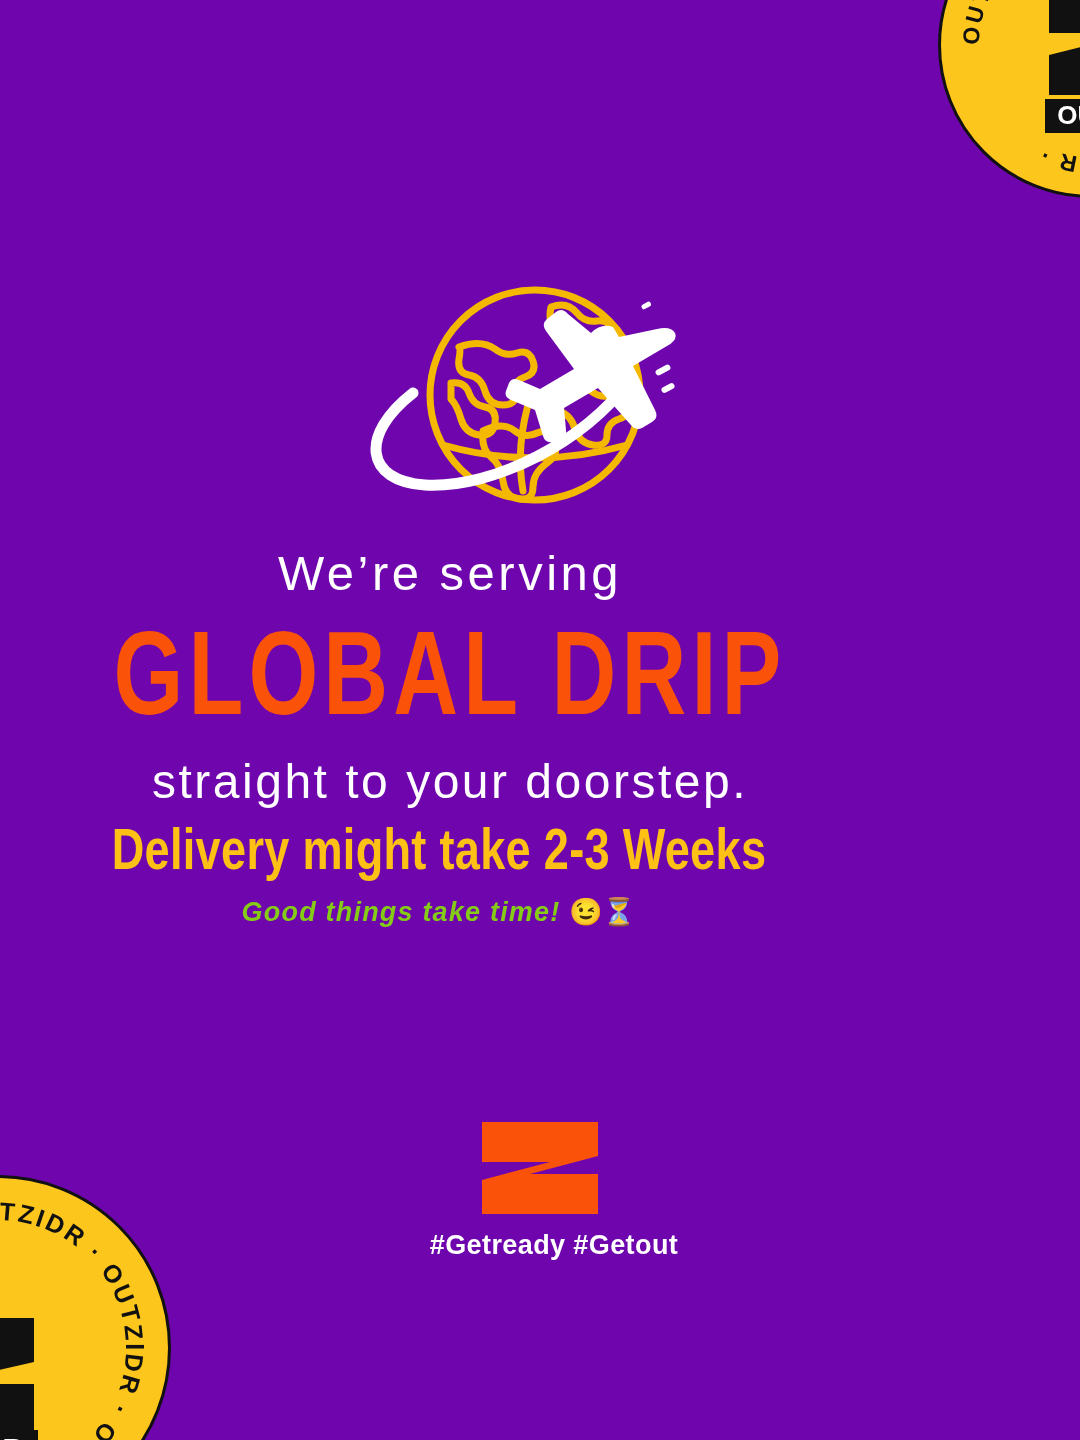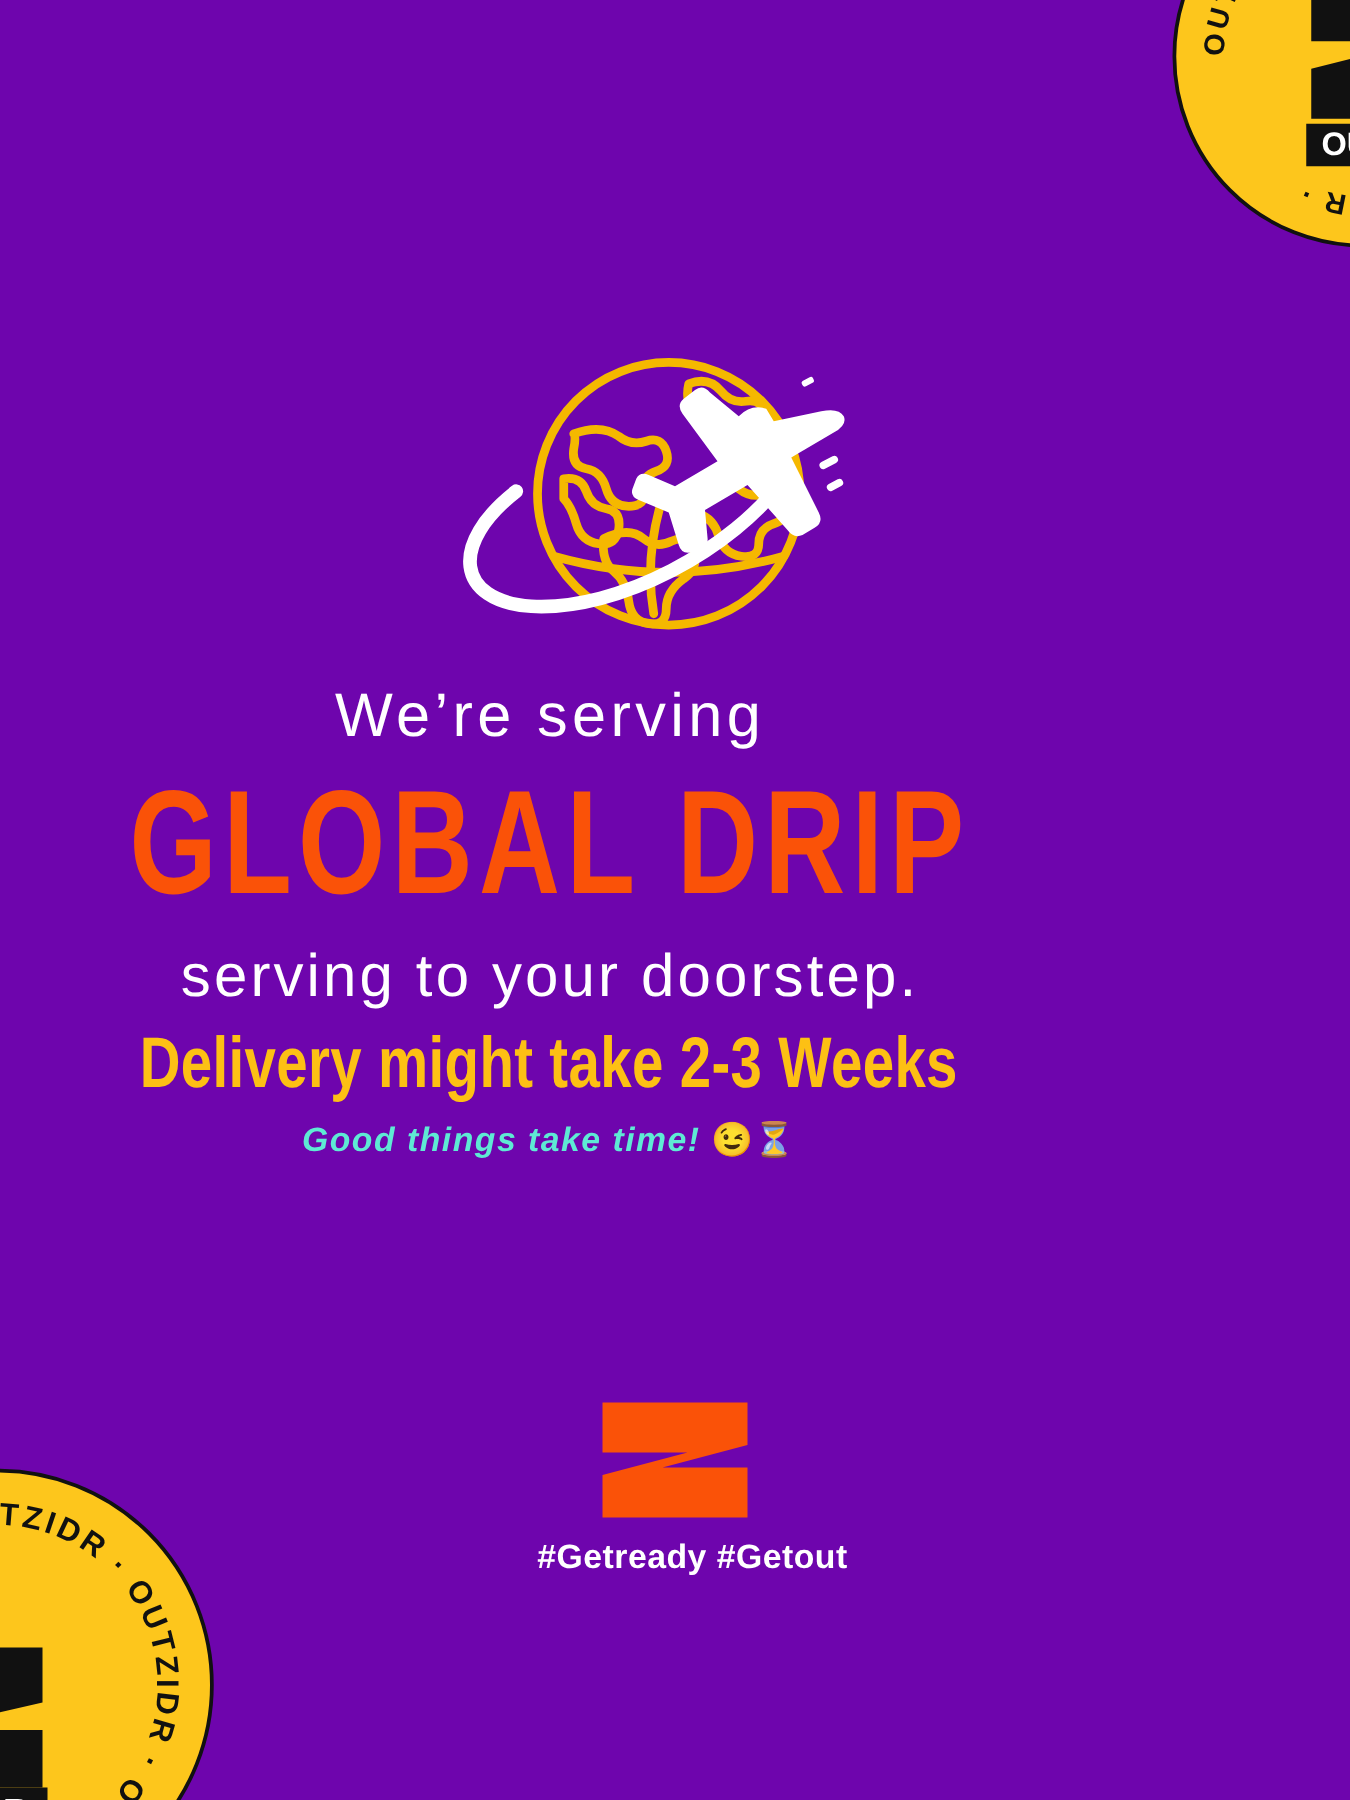--- a/index.html
+++ b/index.html
@@ -48,21 +48,21 @@
     left: 355px;
     top: 275px;
     width: 360px;
     height: 240px;
   }
   .globe-wrap svg { display: block; width: 100%; height: 100%; }
 
   
   .text-stack {
     position: absolute;
-    left: 0;
+    left: 10px;
     top: 548px;
     width: 880px;
     text-align: center;
   }
   .line-serving {
     color: #FFFFFF;
     font-size: 49px;
     font-weight: 400;
     letter-spacing: 3.5px;
     line-height: 1.05;
@@ -98,21 +98,21 @@
   .delivery-main {
     color: #FDC014;
     font-size: 47px;
     font-weight: 700;
     letter-spacing: 0.3px;
     line-height: 1.1;
     transform: scaleY(1.22) scaleX(0.96);
     transform-origin: center top;
   }
   .delivery-sub {
-    color: #5eead4;
+    color: #84cc16;
     font-size: 27px;
     font-weight: 700;
     font-style: italic;
     letter-spacing: 1.2px;
     margin-top: 26px;
   }
   .delivery-sub .emo {
     font-style: normal;
     letter-spacing: 0;
   }
@@ -217,21 +217,21 @@
         <rect x="286" y="28" width="10" height="5" rx="2" transform="rotate(-28 291 30)"></rect>
         <rect x="300" y="92" width="16" height="6" rx="3" transform="rotate(-28 308 95)"></rect>
         <rect x="306" y="110" width="14" height="6" rx="3" transform="rotate(-28 313 113)"></rect>
       </g>
     </svg>
   </div>
 
   <div class="text-stack">
     <div class="line-serving">We’re serving</div>
     <div class="line-global">GLOBAL DRIP</div>
-    <div class="line-doorstep">serving to your doorstep.</div>
+    <div class="line-doorstep">straight to your doorstep.</div>
   </div>
 
   <div class="delivery-stack">
     <div class="delivery-main">Delivery might take 2-3 Weeks</div>
     <div class="delivery-sub">
       <span>Good things take time!</span>
       <span class="emo">😉⏳</span>
     </div>
   </div>
 

